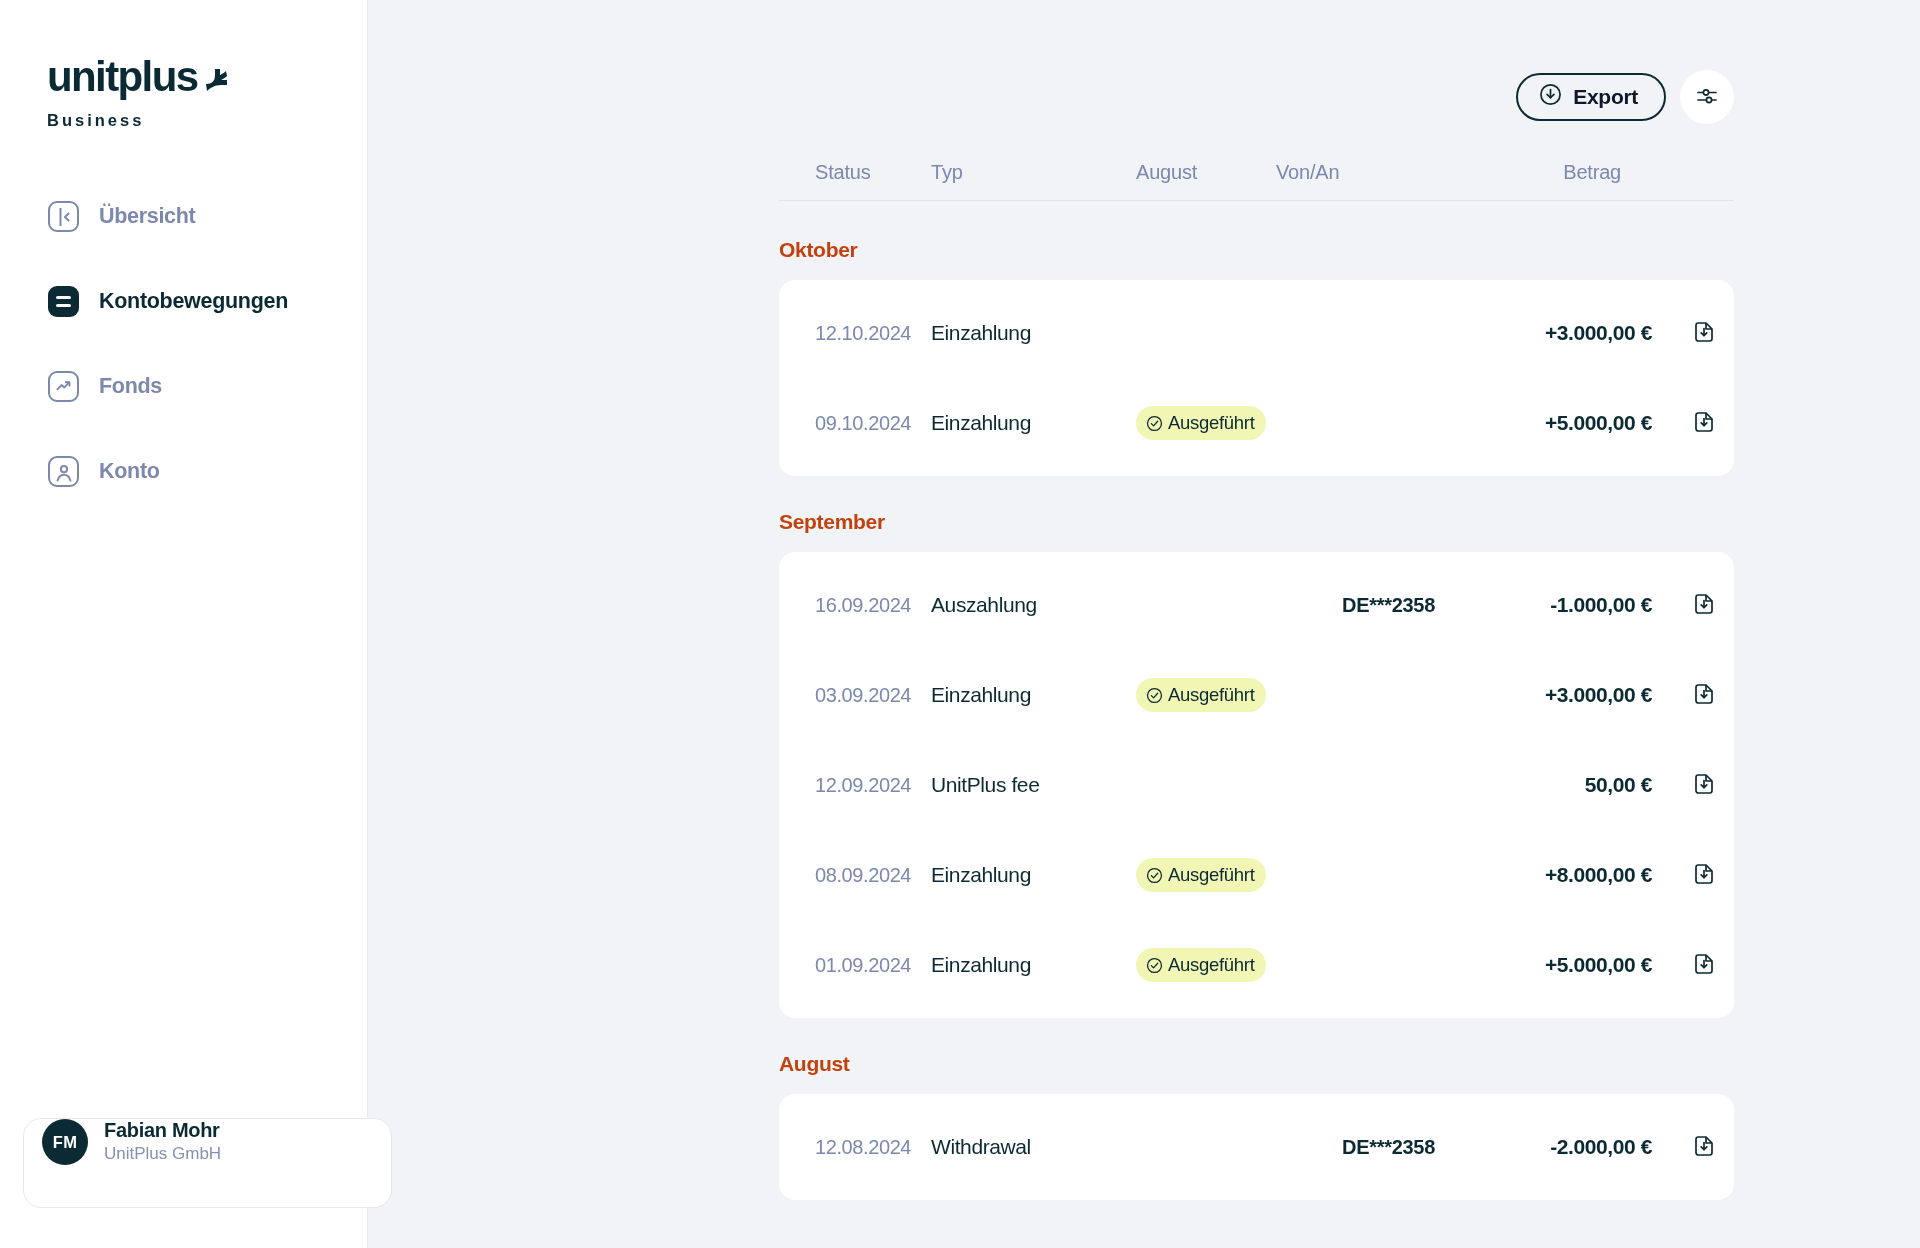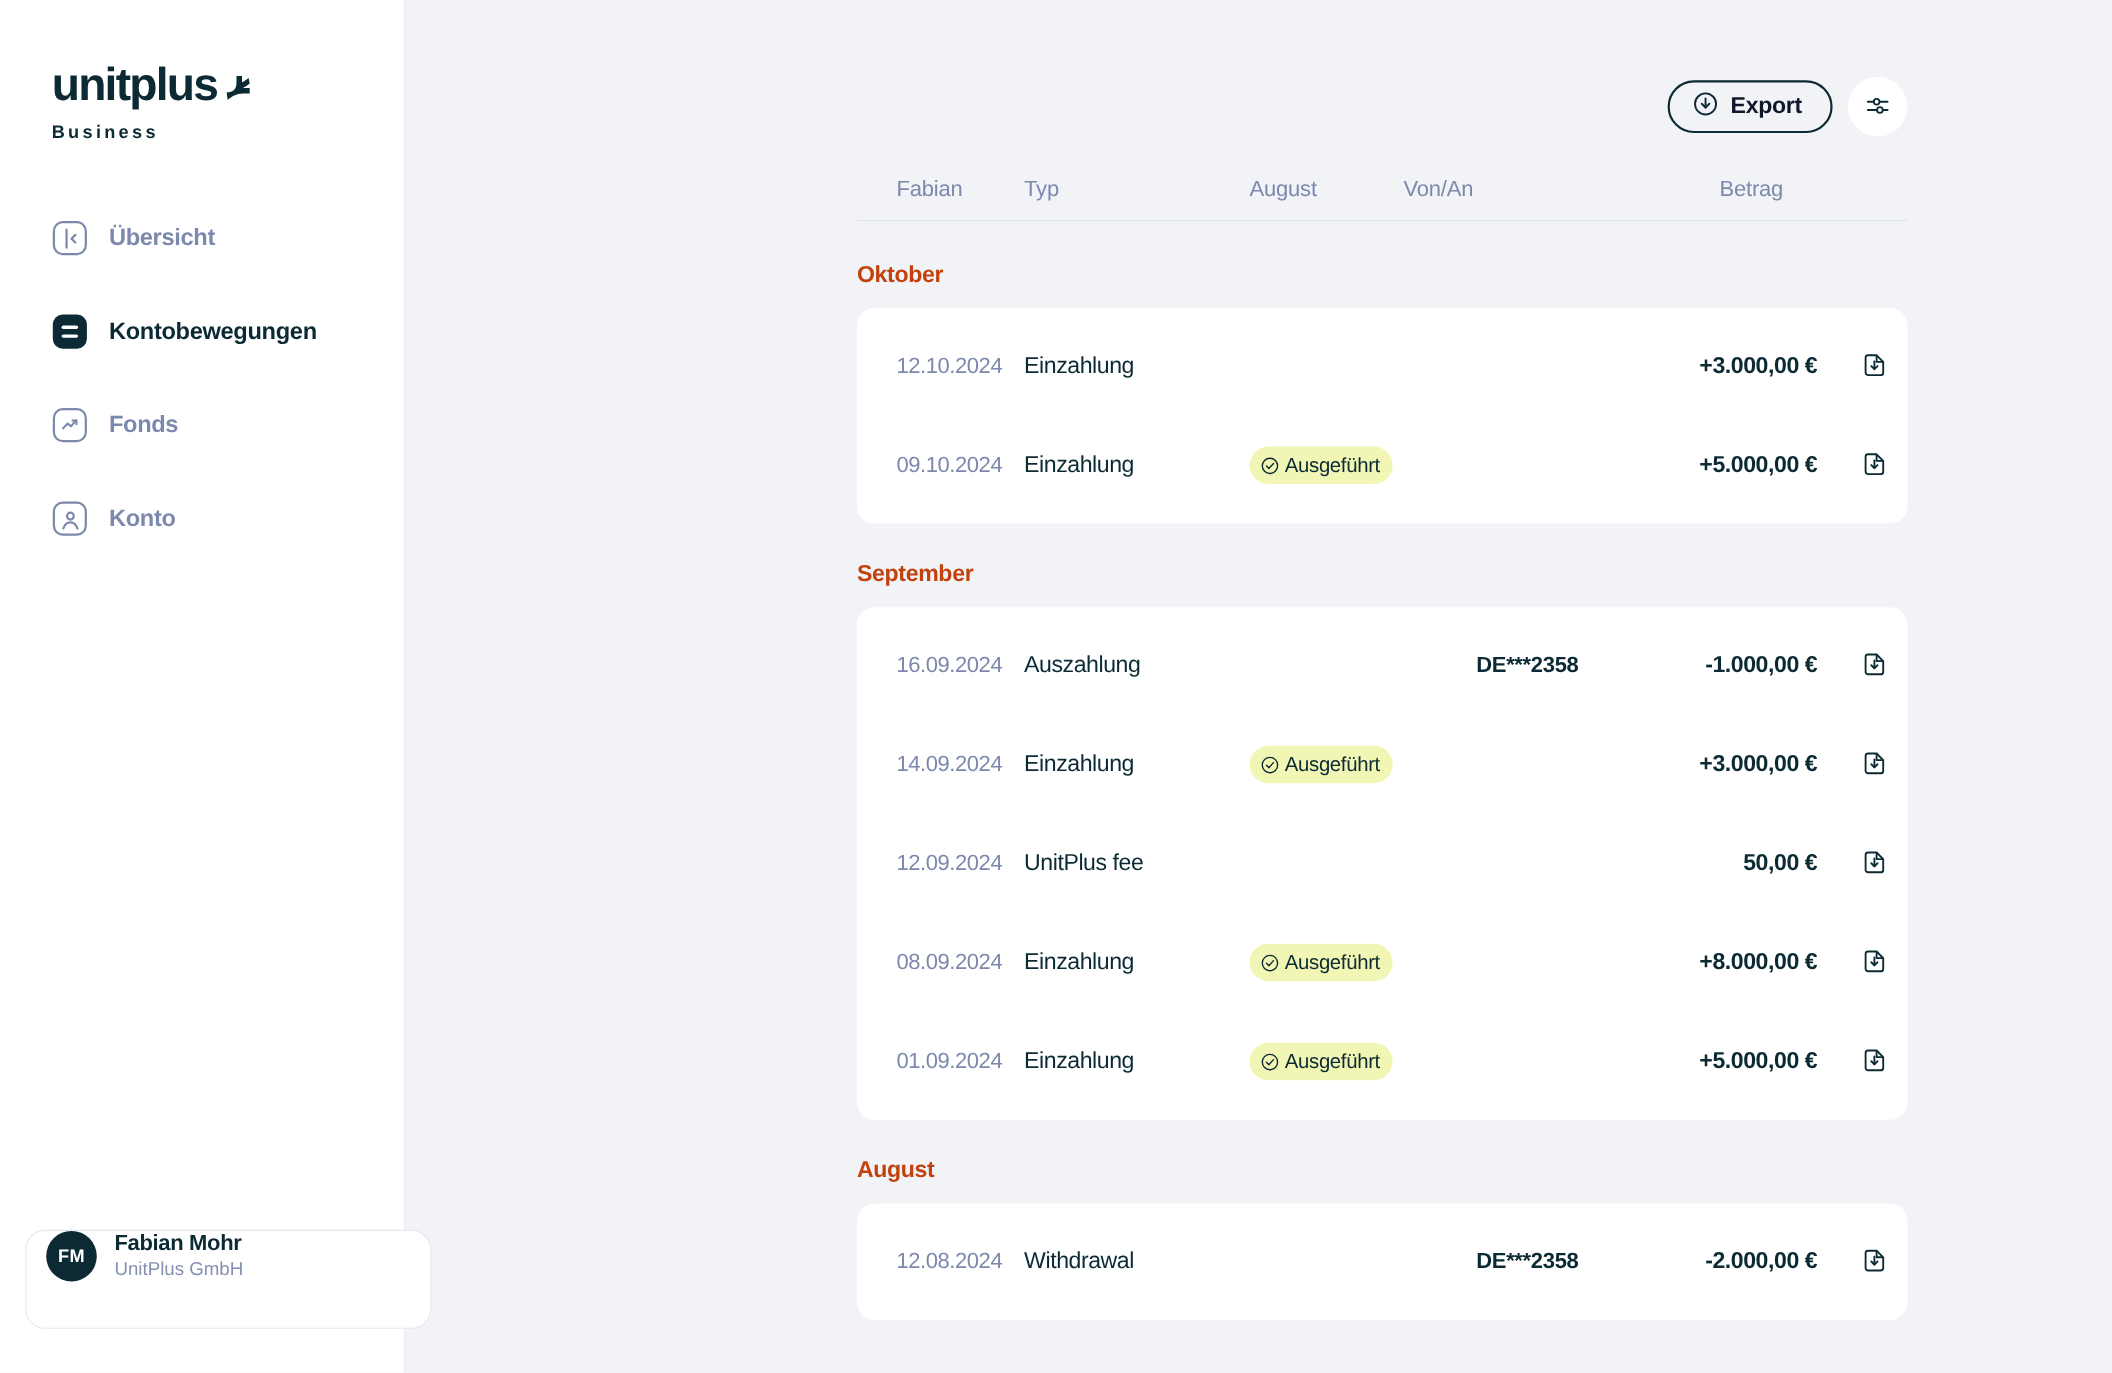--- a/index.html
+++ b/index.html
@@ -292,21 +292,21 @@
             <line x1="14.5" y1="8.5" x2="21" y2="8.5" stroke="#0b2a33" stroke-width="1.7" stroke-linecap="round"></line>
             <line x1="3" y1="16" x2="11" y2="16" stroke="#0b2a33" stroke-width="1.7" stroke-linecap="round"></line>
             <circle cx="14" cy="16" r="2.6" fill="none" stroke="#0b2a33" stroke-width="1.7"></circle>
             <line x1="17.5" y1="16" x2="21" y2="16" stroke="#0b2a33" stroke-width="1.7" stroke-linecap="round"></line>
           </svg>
         </span>
       </button>
     </div>
 
     <div class="table-head">
-      <div class="th th-datum">Fabian</div>
+      <div class="th th-datum">Status</div>
       <div class="th th-typ">Typ</div>
       <div class="th th-status">August</div>
       <div class="th th-vonan">Von/An</div>
       <div class="th th-betrag">Betrag</div>
     </div>
 
     <div id="groups">
         <div class="group">
           <div class="group-title">Oktober</div>
           <div class="group-card">
@@ -364,21 +364,21 @@
               <div class="c-doc">
                 <svg width="26" height="26" viewBox="0 0 26 26">
                   <path d="M5 5.2 C5 3.9 6 3 7.3 3 L15 3 L21 9 L21 18.8 C21 20.1 20 21 18.7 21 L7.3 21 C6 21 5 20.1 5 18.8 Z" fill="none" stroke="#0b2a33" stroke-width="1.7" stroke-linejoin="round"></path>
                   <path d="M15 3 L15 9 L21 9" fill="none" stroke="#0b2a33" stroke-width="1.7" stroke-linejoin="round"></path>
                   <path d="M13 8.5 L13 15.5" stroke="#0b2a33" stroke-width="1.7" stroke-linecap="round"></path>
                   <path d="M10.2 12.8 L13 15.6 L15.8 12.8" fill="none" stroke="#0b2a33" stroke-width="1.7" stroke-linecap="round" stroke-linejoin="round"></path>
                 </svg>
               </div>
             </div>
             <div class="row">
-              <div class="c-date">14.09.2024</div>
+              <div class="c-date">03.09.2024</div>
               <div class="c-type">Einzahlung</div>
               <div class="c-status">
                 <span class="badge">
                   <span style="display: flex;">
                     <svg width="17" height="17" viewBox="0 0 20 20">
                       <circle cx="10" cy="10" r="8.2" fill="none" stroke="#0b2a33" stroke-width="1.5"></circle>
                       <path d="M6.3 10.2 L8.9 12.8 L13.8 7.4" fill="none" stroke="#0b2a33" stroke-width="1.5" stroke-linecap="round" stroke-linejoin="round"></path>
                     </svg>
                   </span>
                   <span>Ausgeführt</span>

